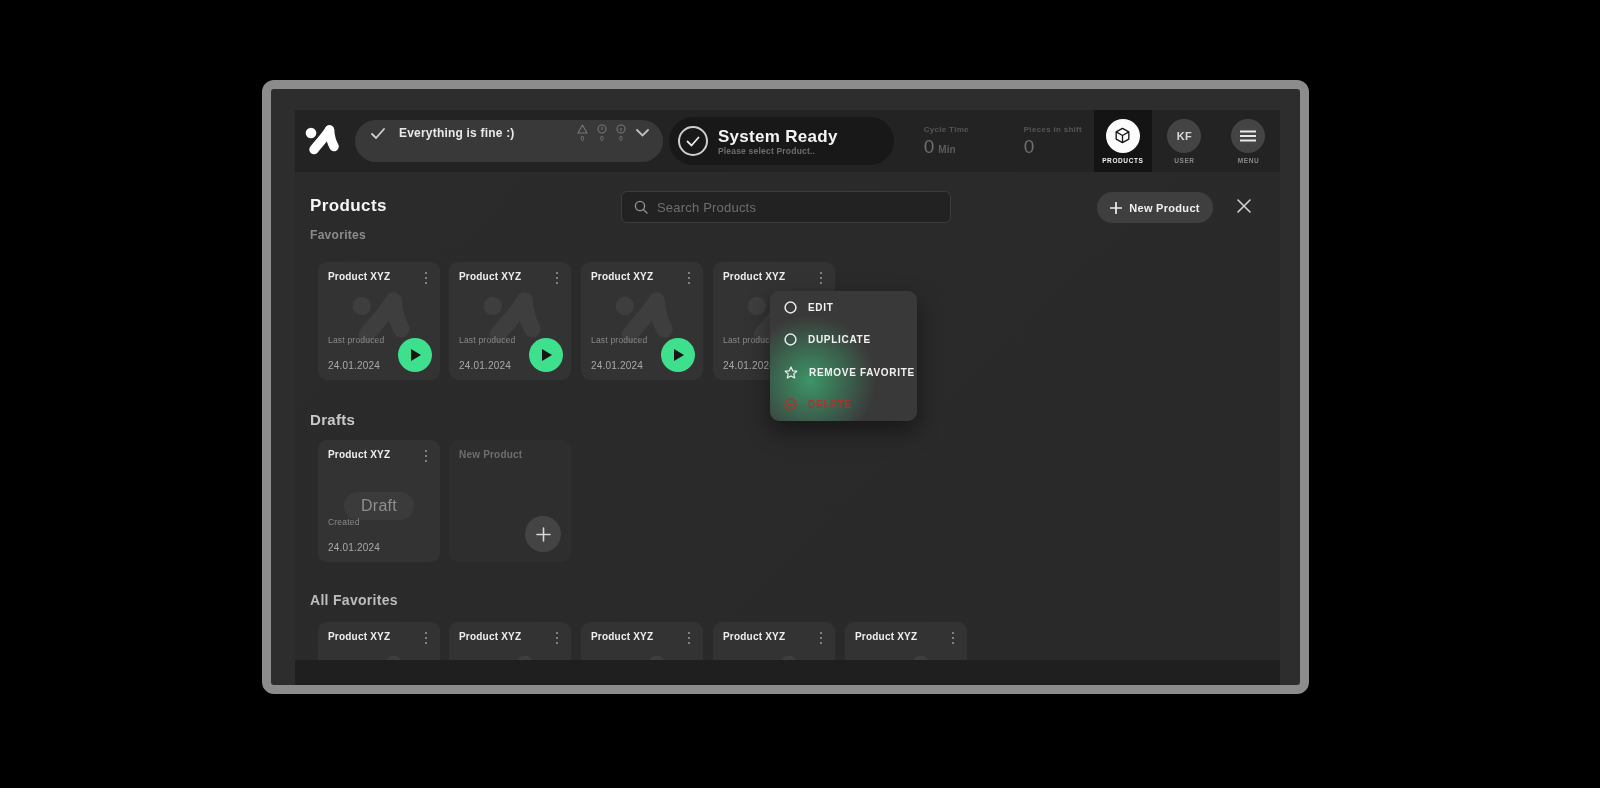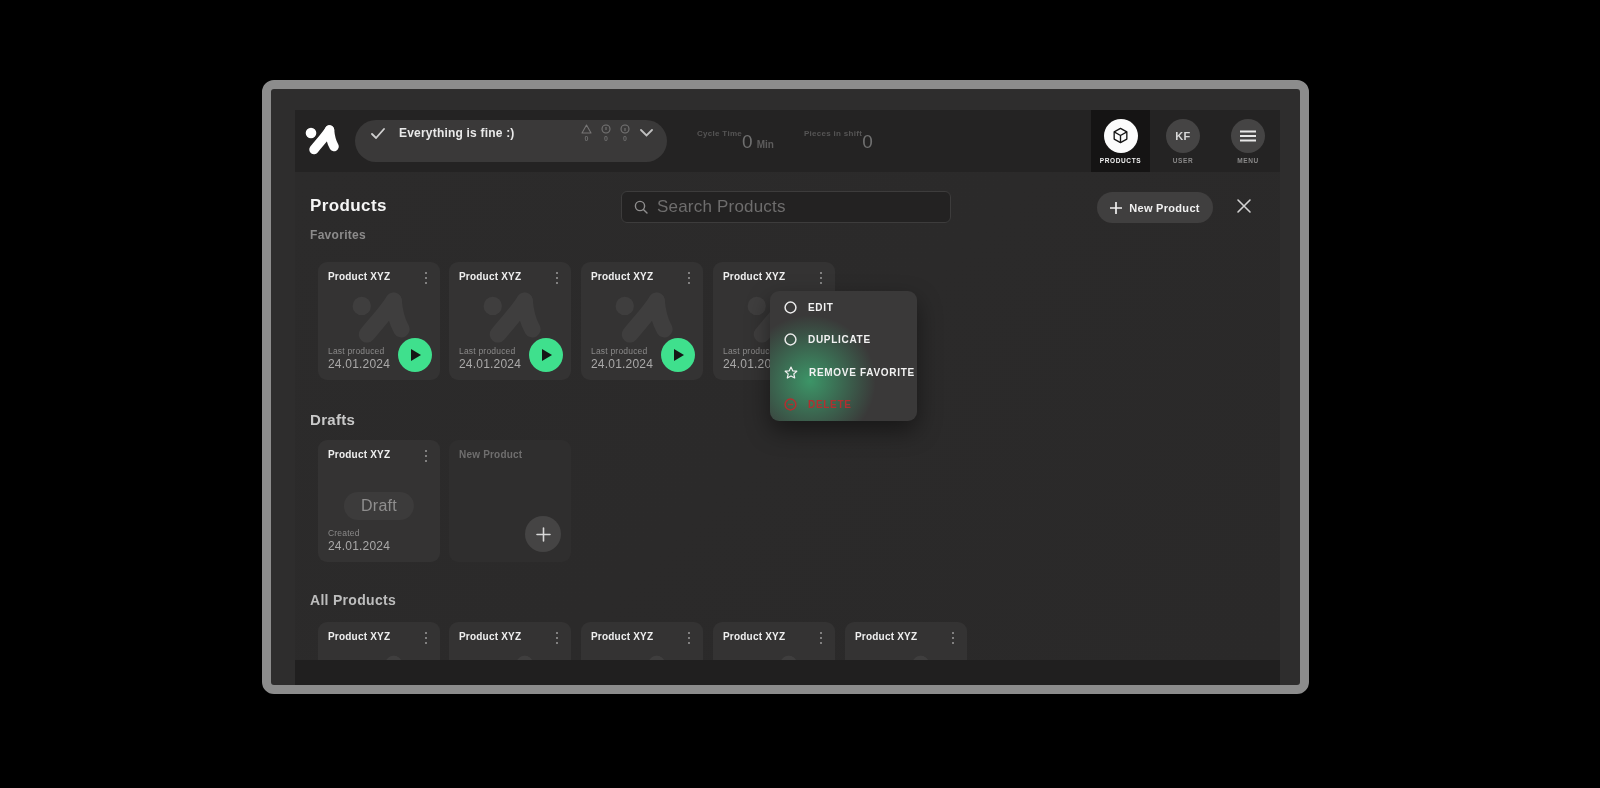--- a/index.html
+++ b/index.html
@@ -25,21 +25,21 @@
   .chev { margin-left:10px; width:13px; height:8px; }
 
   .system-pill { margin-left:6px; width:228px; height:48px; background:#191818;
     border-radius:24px; display:flex; align-items:center; padding-left:9px; }
   .sys-check { width:30px; height:30px; border:2px solid #cfcfcf; border-radius:50%;
     display:flex; align-items:center; justify-content:center; flex:0 0 auto; }
   .sys-text { margin-left:10px; display:flex; flex-direction:column; }
   .sys-title { font-size:17px; font-weight:bold; color:#f4f4f4; letter-spacing:.3px; line-height:19px; }
   .sys-sub { font-size:8.5px; font-weight:bold; color:#6f6e6e; letter-spacing:.2px; }
 
-  .stat { display:flex; flex-direction:row; margin-left:30px; min-width:70px; }
+  .stat { display:flex; flex-direction:column; margin-left:30px; min-width:70px; }
   .stat .slabel { font-size:8px; font-weight:bold; color:#565555; letter-spacing:.3px; }
   .stat .svalrow { display:flex; align-items:baseline; gap:4px; margin-top:2px; }
   .stat .sval { font-size:19px; color:#6f6f6f; }
   .stat .sunit { font-size:10px; font-weight:bold; color:#5d5c5c; }
 
   .tb-spacer { flex:1; }
 
   .nav-products { width:59px; height:62px; background:#151414; display:flex; flex-direction:column;
     align-items:center; justify-content:center; gap:4px; cursor:pointer; }
   .nav-circle { width:34px; height:34px; border-radius:50%; display:flex; align-items:center; justify-content:center; }
@@ -57,21 +57,21 @@
   .bottom-band { position:absolute; left:24px; top:571px; width:985px; height:25px; background:#201f1f; }
 
   .panel-title { position:absolute; left:15px; top:24px; font-size:17px; font-weight:bold;
     color:#f5f5f5; letter-spacing:.4px; }
 
   .search-box { position:absolute; left:326px; top:19px; width:330px; height:32px;
     background:#232222; border:1px solid #3d3c3c; border-radius:6px;
     display:flex; align-items:center; }
   .search-box svg { margin:0 9px 0 12px; flex:0 0 auto; }
   .search-box input { flex:1; background:transparent; border:none; outline:none;
-    color:#dcdcdc; font-size:17px; font-family:inherit; letter-spacing:.2px; }
+    color:#dcdcdc; font-size:13px; font-family:inherit; letter-spacing:.2px; }
   .search-box input::placeholder { color:#6e6d6d; }
 
   .new-product-btn { position:absolute; left:802px; top:20px; width:116px; height:31px;
     background:#403f3f; border-radius:16px; border:none; display:flex; align-items:center;
     justify-content:center; gap:7px; cursor:pointer; }
   .new-product-btn span { font-size:11px; font-weight:bold; color:#f0f0f0; letter-spacing:.3px; }
 
   .close-btn { position:absolute; left:941px; top:26px; width:16px; height:16px; cursor:pointer; }
 
   .section-label { position:absolute; left:15px; font-weight:bold; letter-spacing:.3px; }
@@ -93,21 +93,21 @@
     display:flex; flex-direction:column; align-items:center; justify-content:center; cursor:pointer; }
   .kebab i { width:2.5px; height:2.5px; border-radius:50%; background:#9b9b9b; display:block; margin:1.2px 0; }
 
   .watermark { position:absolute; left:50%; top:50%; transform:translate(-50%,-52%);
     width:62px; height:62px; opacity:.05; }
   .watermark-top { position:absolute; left:50%; top:30px; transform:translateX(-50%);
     width:62px; height:62px; opacity:.05; }
 
   .card-meta { position:absolute; left:10px; bottom:9px; }
   .meta-label { font-size:8.5px; color:#8a8989; letter-spacing:.2px; }
-  .meta-date { font-size:12px; color:#a9a8a8; letter-spacing:.2px; margin-top:1px; }
+  .meta-date { font-size:10px; color:#a9a8a8; letter-spacing:.2px; margin-top:15px; }
 
   .play-btn { position:absolute; right:8px; bottom:8px; width:34px; height:34px; border:none;
     border-radius:50%; background:#3fe08d; display:flex; align-items:center; justify-content:center;
     cursor:pointer; }
 
   .draft-badge { position:absolute; left:50%; top:52px; transform:translateX(-50%);
     background:#3c3b3b; border-radius:14px; padding:5px 17px; font-size:16px; color:#8f8e8e;
     letter-spacing:.3px; }
 
   .add-btn { position:absolute; right:10px; bottom:10px; width:36px; height:36px; border:none;
@@ -172,20 +172,31 @@
             <line x1="5" y1="4" x2="5" y2="7" stroke="#767575" stroke-width="1.1"></line>
           </svg>
           <span class="cnt">0</span>
         </div>
       </div>
       <svg class="chev" viewBox="0 0 13 8">
         <path d="M1 1 L6.5 6.5 L12 1" fill="none" stroke="#bfbfbf" stroke-width="1.8" stroke-linecap="round"></path>
       </svg>
     </div>
 
+    <div class="system-pill">
+      <div class="sys-check">
+        <svg width="14" height="11" viewBox="0 0 14 11">
+          <path d="M1.5 5.5 L5.5 9.5 L12.5 1.5" fill="none" stroke="#e8e8e8" stroke-width="1.8" stroke-linecap="round"></path>
+        </svg>
+      </div>
+      <div class="sys-text">
+        <span class="sys-title">System Ready</span>
+        <span class="sys-sub">Please select Product..</span>
+      </div>
+    </div>
 
     <div class="stat">
       <span class="slabel">Cycle Time</span>
       <div class="svalrow">
         <span class="sval">0</span>
         <span class="sunit">Min</span>
       </div>
     </div>
     <div class="stat">
       <span class="slabel">Pieces in shift</span>
@@ -381,21 +392,21 @@
 
     <div class="card new-card" style="left:154px">
       <span class="card-title dim">New Product</span>
       <button class="add-btn">
         <svg width="15" height="15" viewBox="0 0 15 15">
           <path d="M7.5 1 V14 M1 7.5 H14" stroke="#d8d8d8" stroke-width="1.6" stroke-linecap="round"></path>
         </svg>
       </button>
     </div>
 
-    <div class="section-label lbl-all">All Products</div>
+    <div class="section-label lbl-all">All Favorites</div>
 
     <div class="card ap-card" style="left:23px">
       <span class="card-title">Product XYZ</span>
       <div class="kebab">
           <i></i>
           <i></i>
           <i></i>
         </div>
       <svg class="watermark-top" viewBox="0 0 36 36" style="color:#fff">
           <use href="#brand-logo" fill="#fff"></use>

